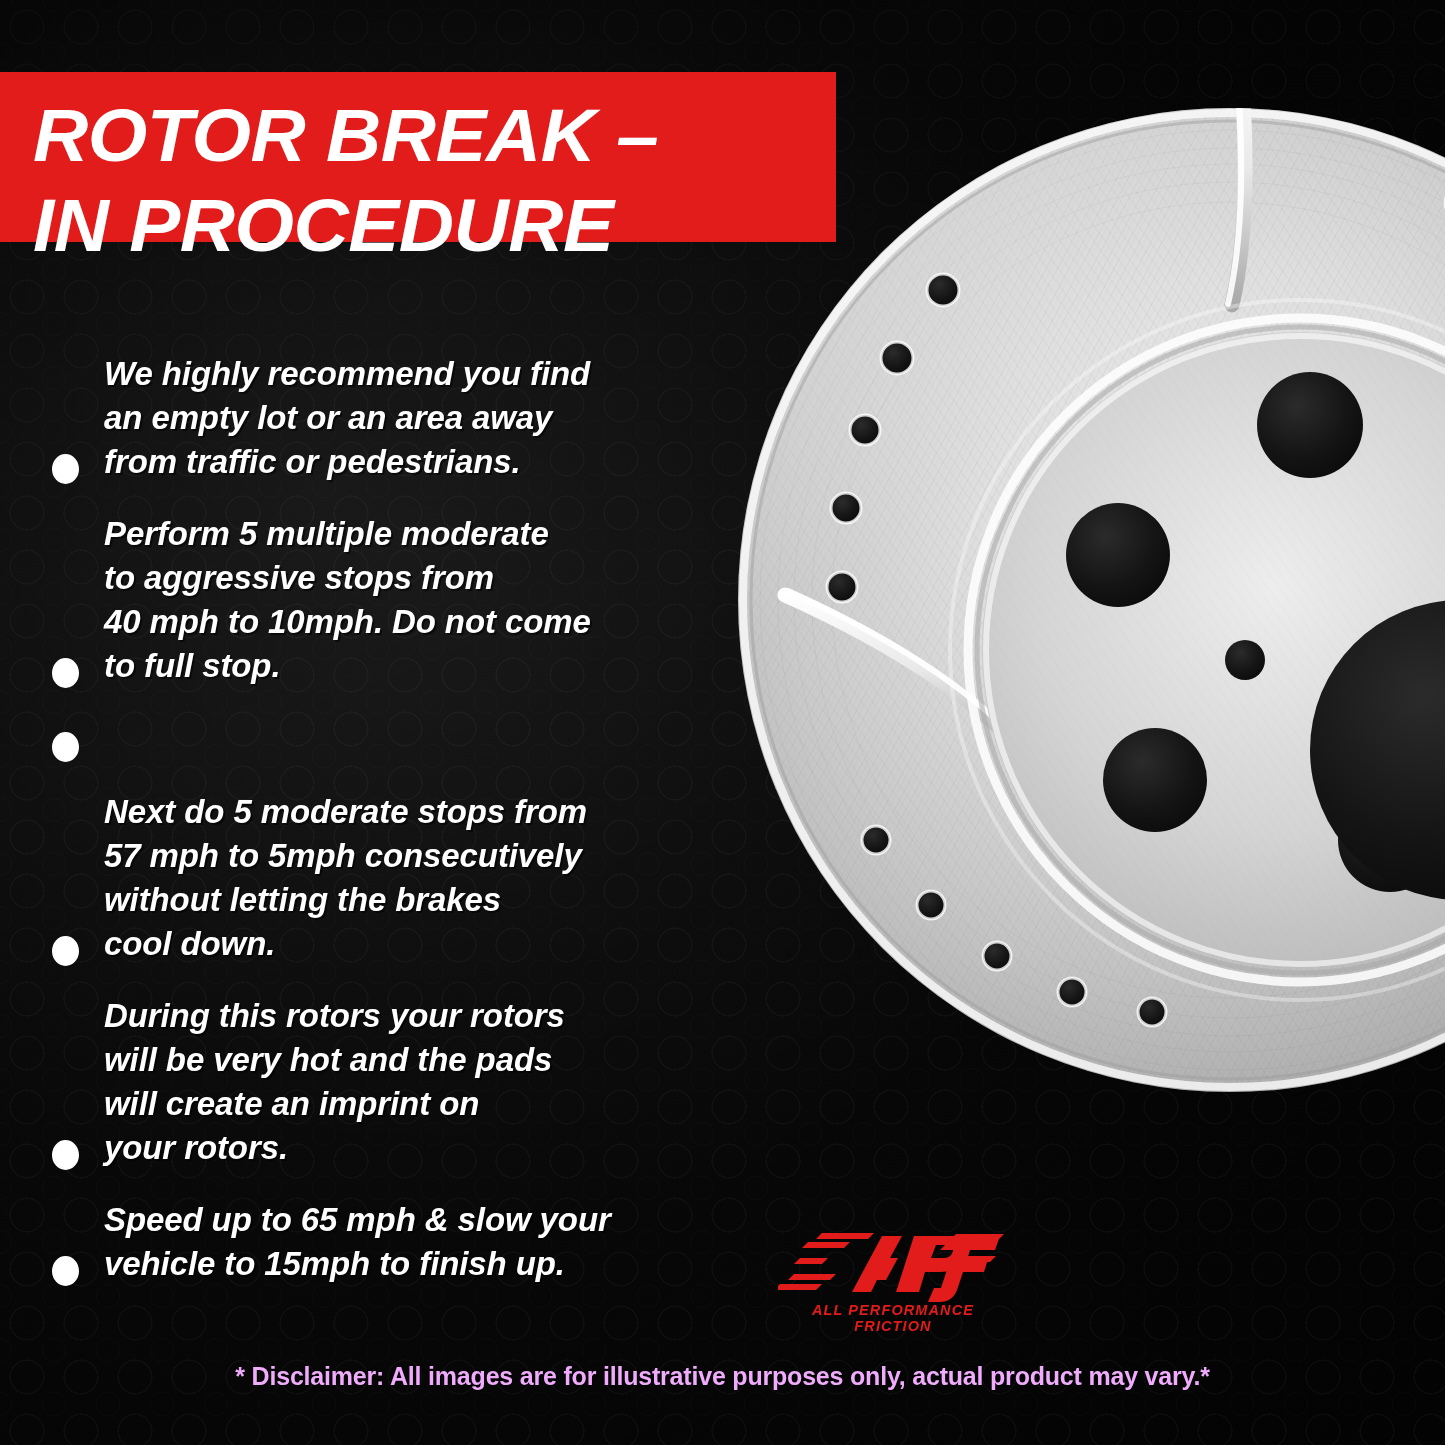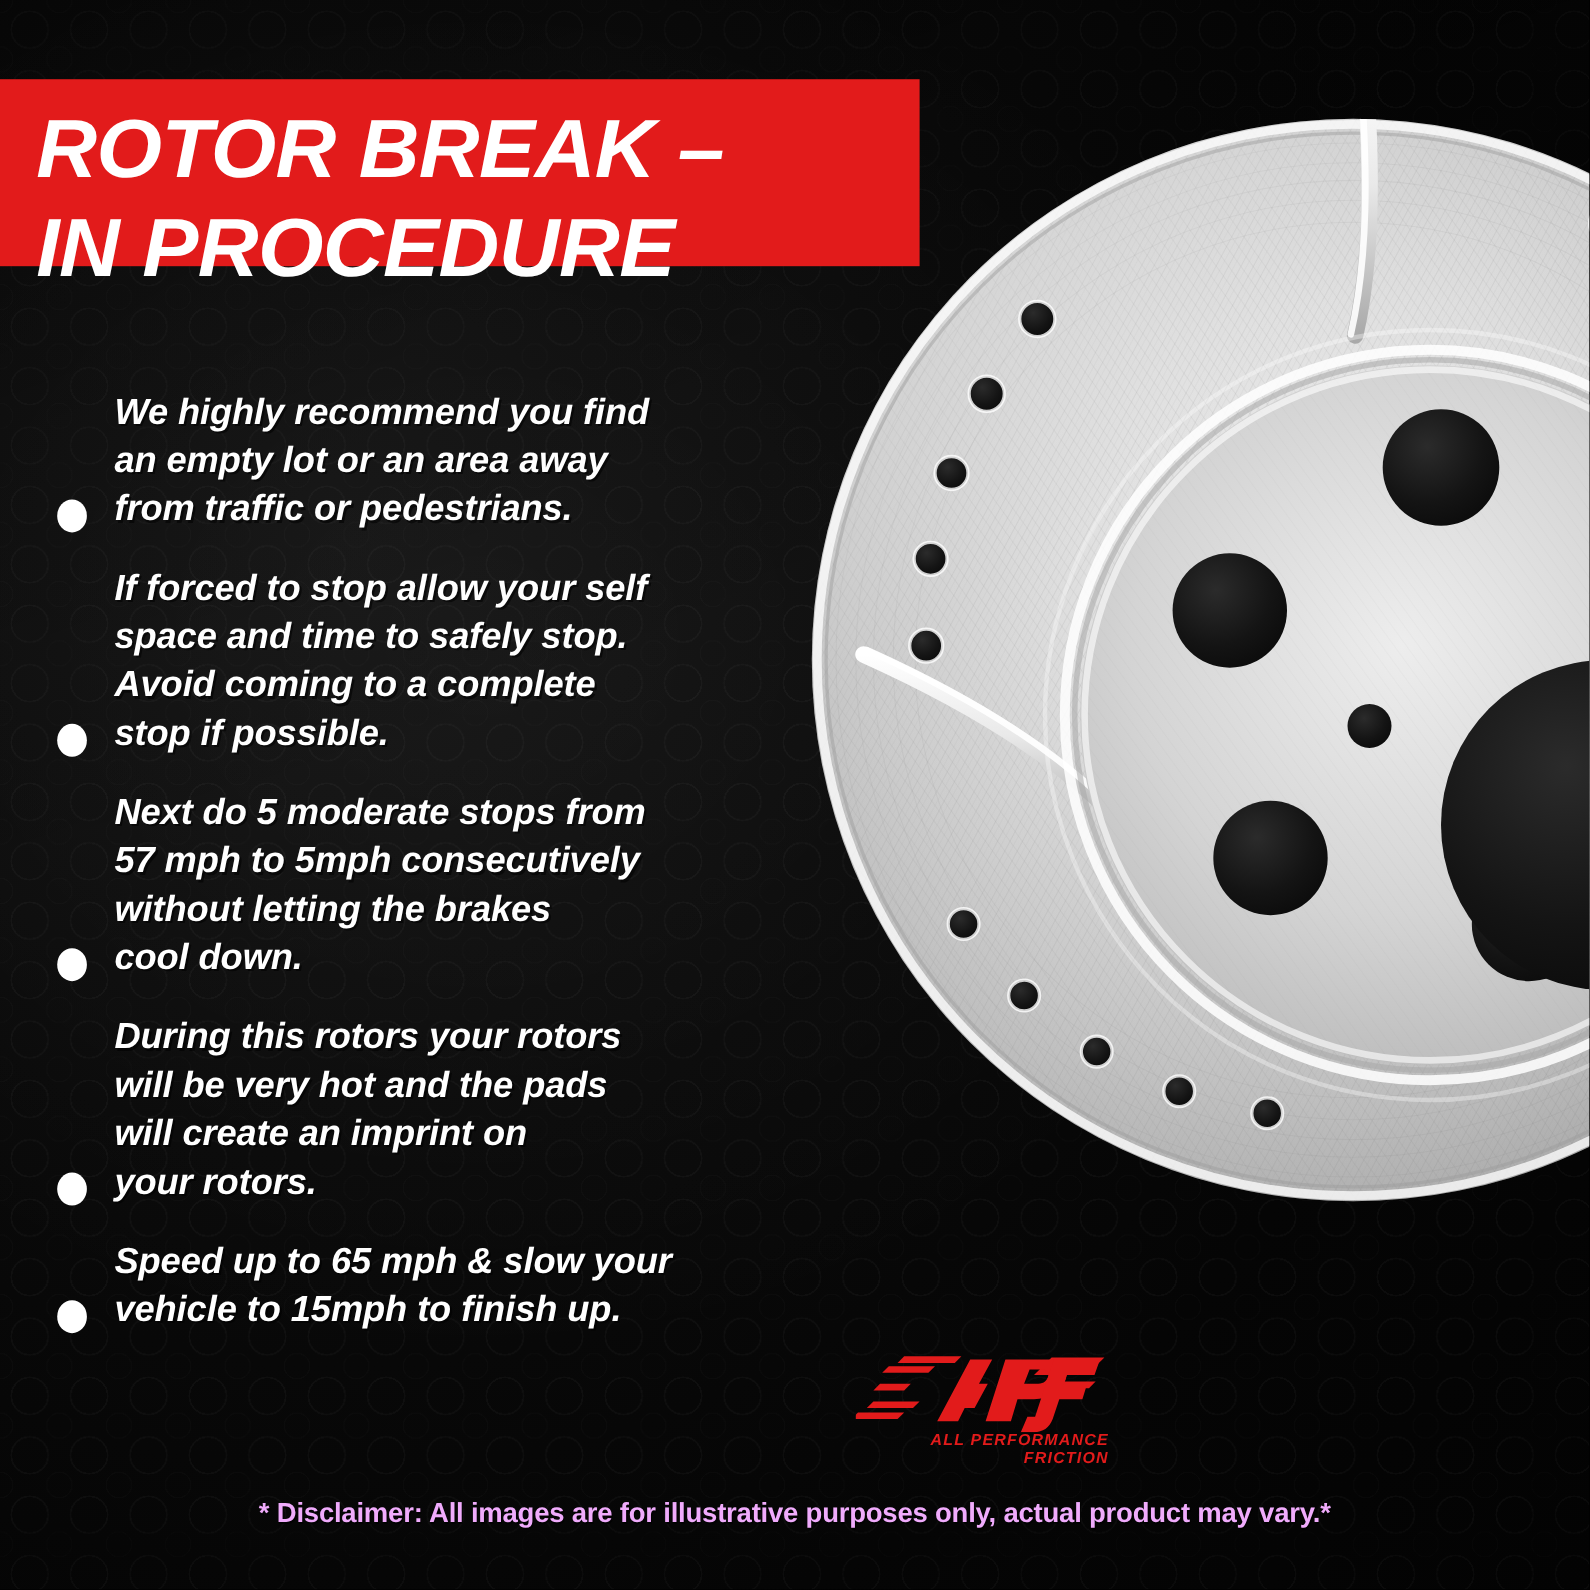--- a/index.html
+++ b/index.html
@@ -122,21 +122,21 @@
     top: 1228px;
     width: 230px;
     height: 100px;
     z-index: 6;
   }
   .logo-tag {
     position: absolute;
     left: 0;
     top: 74px;
     width: 230px;
-    text-align: right;
+    text-align: center;
     color: #E21B1B;
     font-family: "Liberation Sans", sans-serif;
     font-weight: 700;
     font-style: italic;
     font-size: 14.5px;
     letter-spacing: 1.1px;
   }
 
   
   .disclaimer {
@@ -297,24 +297,27 @@
 
   <div class="bullets">
     <div class="bullet-row">
       <span class="bullet-dot"></span>
       <span class="bullet-text">We highly recommend you find
 an empty lot or an area away
 from traffic or pedestrians.</span>
     </div>
     <div class="bullet-row">
       <span class="bullet-dot"></span>
-      <span class="bullet-text">If forced to stop allow your self
-space and time to safely stop.
-Avoid coming to a complete
-stop if possible.</span>
+      <span class="bullet-text">Perform 5 multiple moderate
+to aggressive stops from
+40 mph to 10mph. Do not come
+to full stop.</span>
+    </div>
+    <div class="bullet-row">
+      <span class="bullet-dot"></span>
     </div>
     <div class="bullet-row">
       <span class="bullet-dot"></span>
       <span class="bullet-text">Next  do 5 moderate stops from
 57 mph to 5mph consecutively
 without letting the brakes
 cool down.</span>
     </div>
     <div class="bullet-row">
       <span class="bullet-dot"></span>

